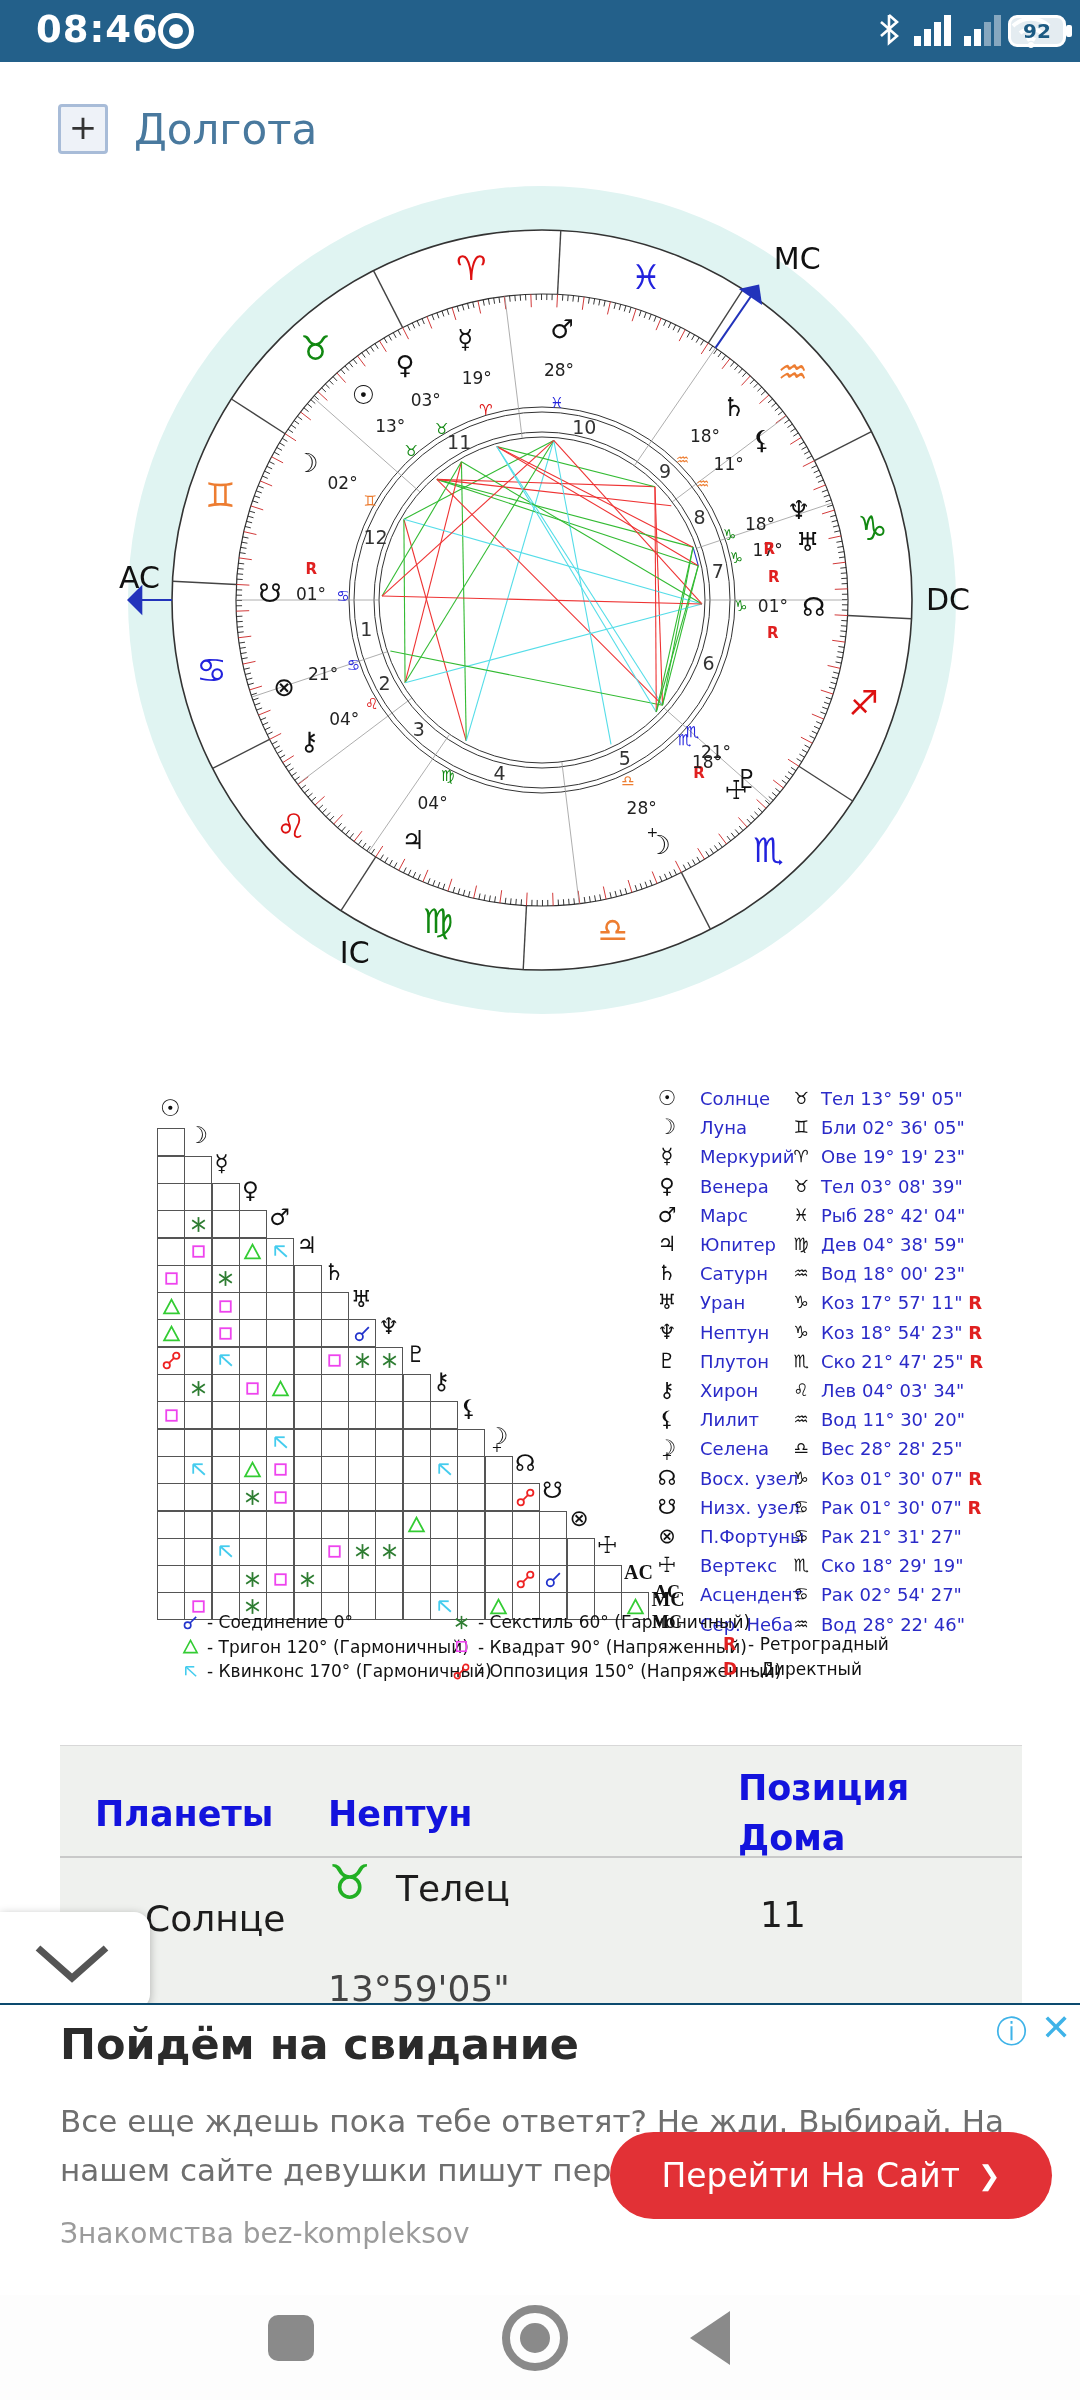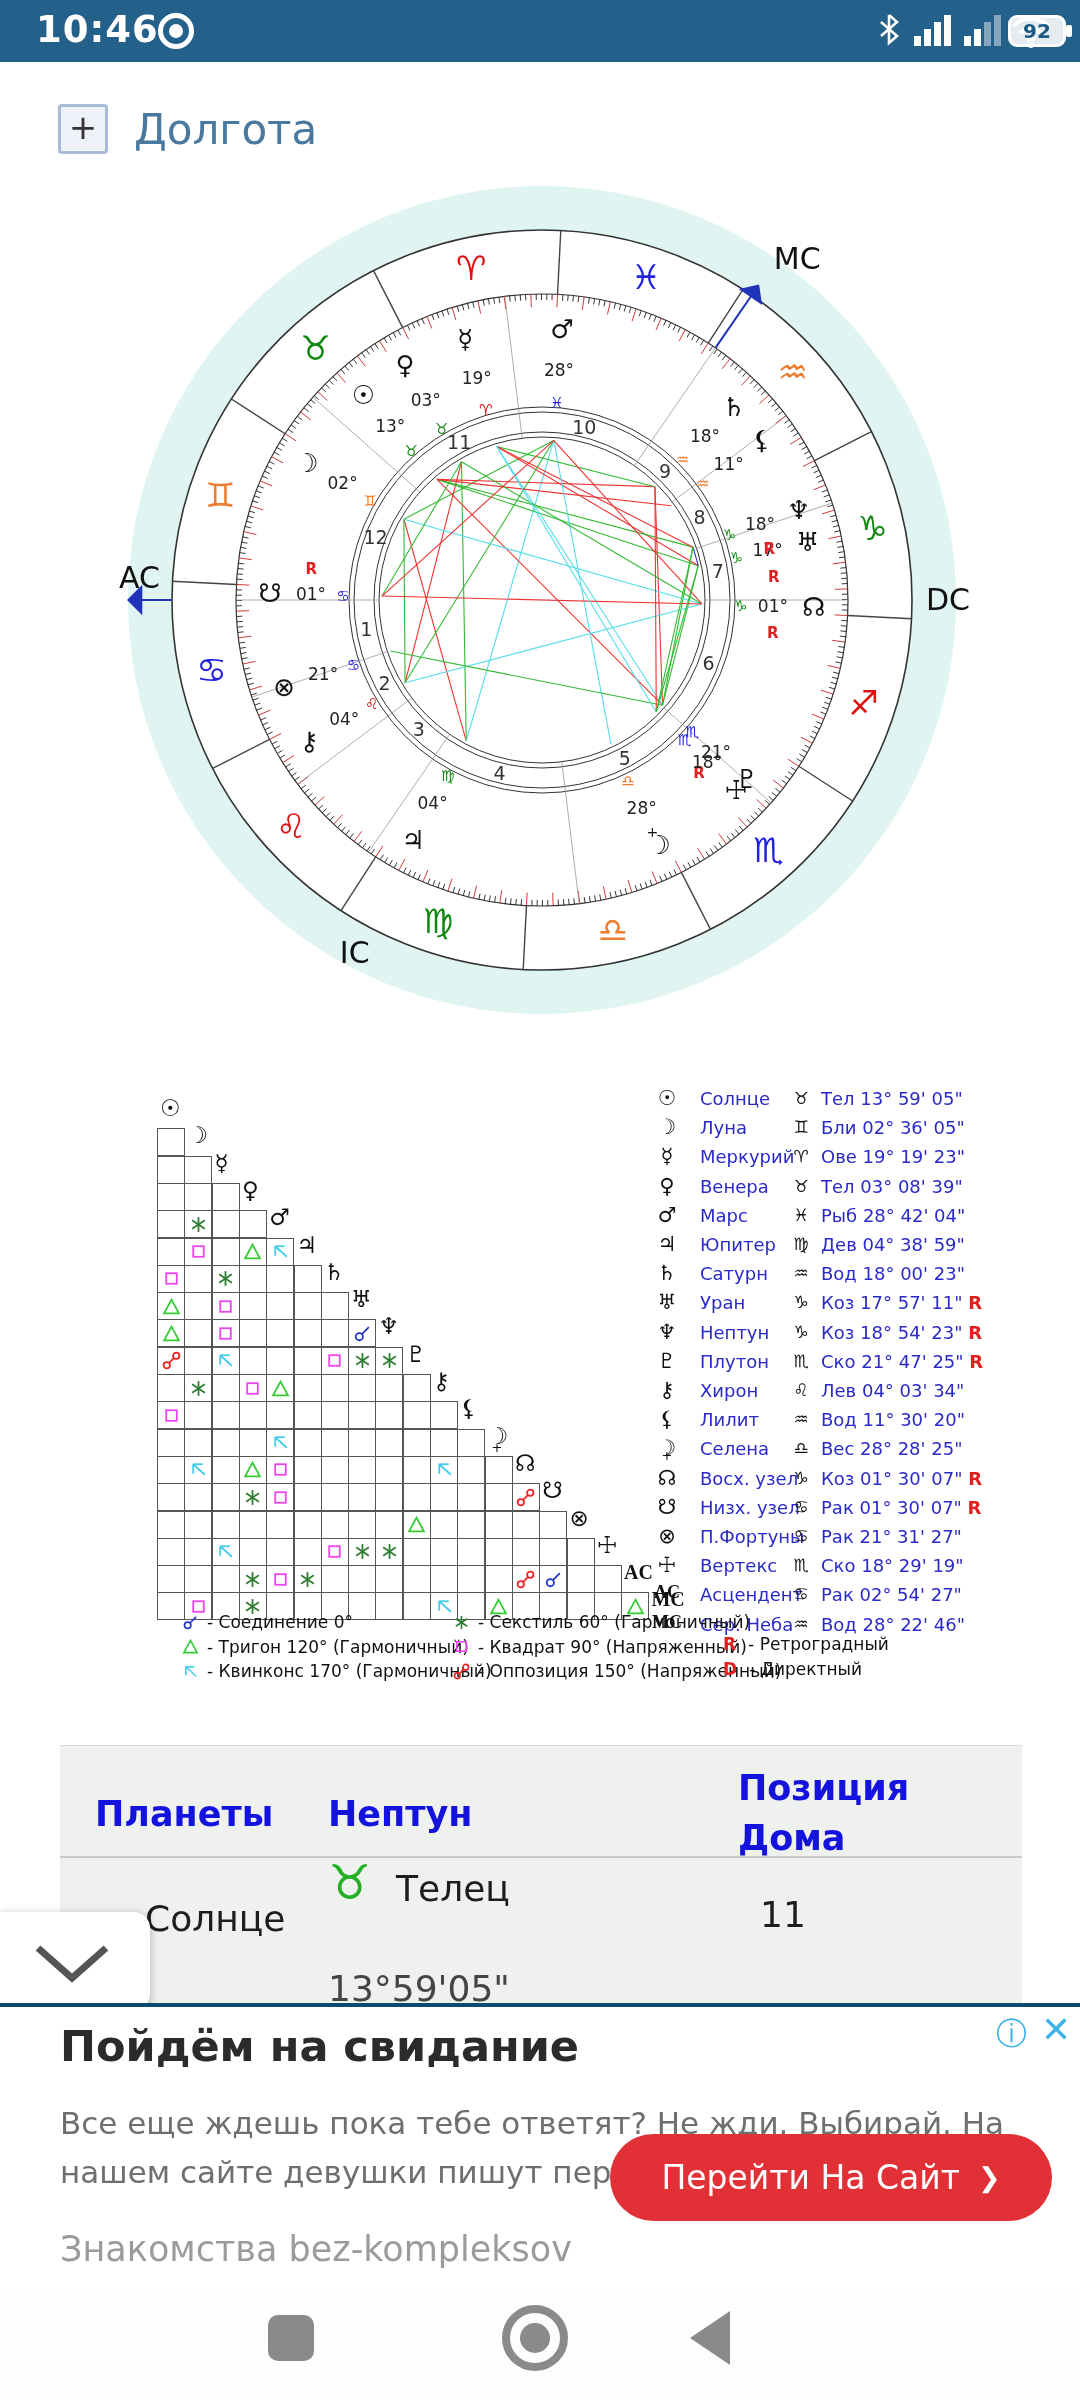--- a/index.html
+++ b/index.html
@@ -47,43 +47,43 @@
   #ptable{position:absolute;left:60px;top:1745px;width:962px;height:258px;background:#eff1ee;overflow:hidden;
           border-top:1px solid #d8d8d8;}
   .th{position:absolute;color:#1313dd;font-weight:bold;font-size:35px;}
   #tdiv{position:absolute;left:0;top:110px;width:962px;border-top:2px solid #c9c9c9;}
   .td{position:absolute;color:#1d1d1d;font-size:36px;}
   #row-sign{color:#22b024;font-size:48px;}
   
   #chev-card{position:absolute;left:0;top:1912px;width:150px;height:98px;background:#fff;
              border-radius:0 16px 16px 0;box-shadow:0 2px 10px rgba(0,0,0,.28);}
   
-  #ad{position:absolute;left:0;top:2003px;width:1080px;height:292px;background:#fff;border-top:4px solid #0c4a6e;}
+  #ad{position:absolute;left:0;top:2003px;width:1080px;height:292px;background:#fff;border-top:2px solid #0c4a6e;}
   #ad-title{position:absolute;left:60px;top:14px;font-size:43px;font-weight:bold;color:#2b2b2b;}
   #ad-body{position:absolute;left:60px;top:92px;width:955px;font-size:31px;line-height:49px;color:#6f6f6f;}
-  #ad-src{position:absolute;left:60px;top:222px;font-size:35px;color:#9b9b9b;}
+  #ad-src{position:absolute;left:60px;top:212px;font-size:28px;color:#9b9b9b;}
   #ad-btn{position:absolute;left:610px;top:127px;width:442px;height:87px;border-radius:44px;background:#e23136;
           color:#fff;font-size:33px;display:flex;align-items:center;justify-content:center;gap:18px;}
   #ad-info{position:absolute;left:996px;top:6px;color:#3fb3e8;font-size:31px;}
   #ad-close{position:absolute;left:1041px;top:2px;color:#3fb3e8;font-size:36px;}
   
   #navbar{position:absolute;left:0;top:2295px;width:1080px;height:105px;background:#fdfdfd;}
   #nav-sq{position:absolute;left:268px;top:20px;width:46px;height:46px;border-radius:10px;background:#8a8a8a;}
   #nav-circ{position:absolute;left:502px;top:10px;width:50px;height:50px;border:8px solid #8a8a8a;border-radius:50%;}
   #nav-circ:after{content:"";position:absolute;left:10px;top:10px;width:30px;height:30px;border-radius:50%;background:#8a8a8a;}
   #nav-tri{position:absolute;left:690px;top:16px;width:0;height:0;border-top:27px solid transparent;
            border-bottom:27px solid transparent;border-right:40px solid #8a8a8a;}
 </style>
 </head>
 <body>
 
 <div id="screen">
 
   <div id="statusbar">
-    <span id="sb-time">10:46</span>
+    <span id="sb-time">08:46</span>
     <span id="sb-chrome"></span>
     <svg class="sb-ic" style="left:872px" width="34" height="38">
       <path d="M17 3 L25 10 L17 17 L25 24 L17 31 V3 M17 17 L9 10 M17 17 L9 24" stroke="#fff" stroke-width="2.6" fill="none"></path>
     </svg>
     <svg class="sb-ic" style="left:912px" width="44" height="38">
       <rect x="2" y="24" width="7" height="10" fill="#fff"></rect>
         <rect x="12" y="17" width="7" height="17" fill="#fff"></rect>
       <rect x="22" y="10" width="7" height="24" fill="#fff"></rect>
         <rect x="32" y="3" width="7" height="31" fill="#fff"></rect>
     </svg>

